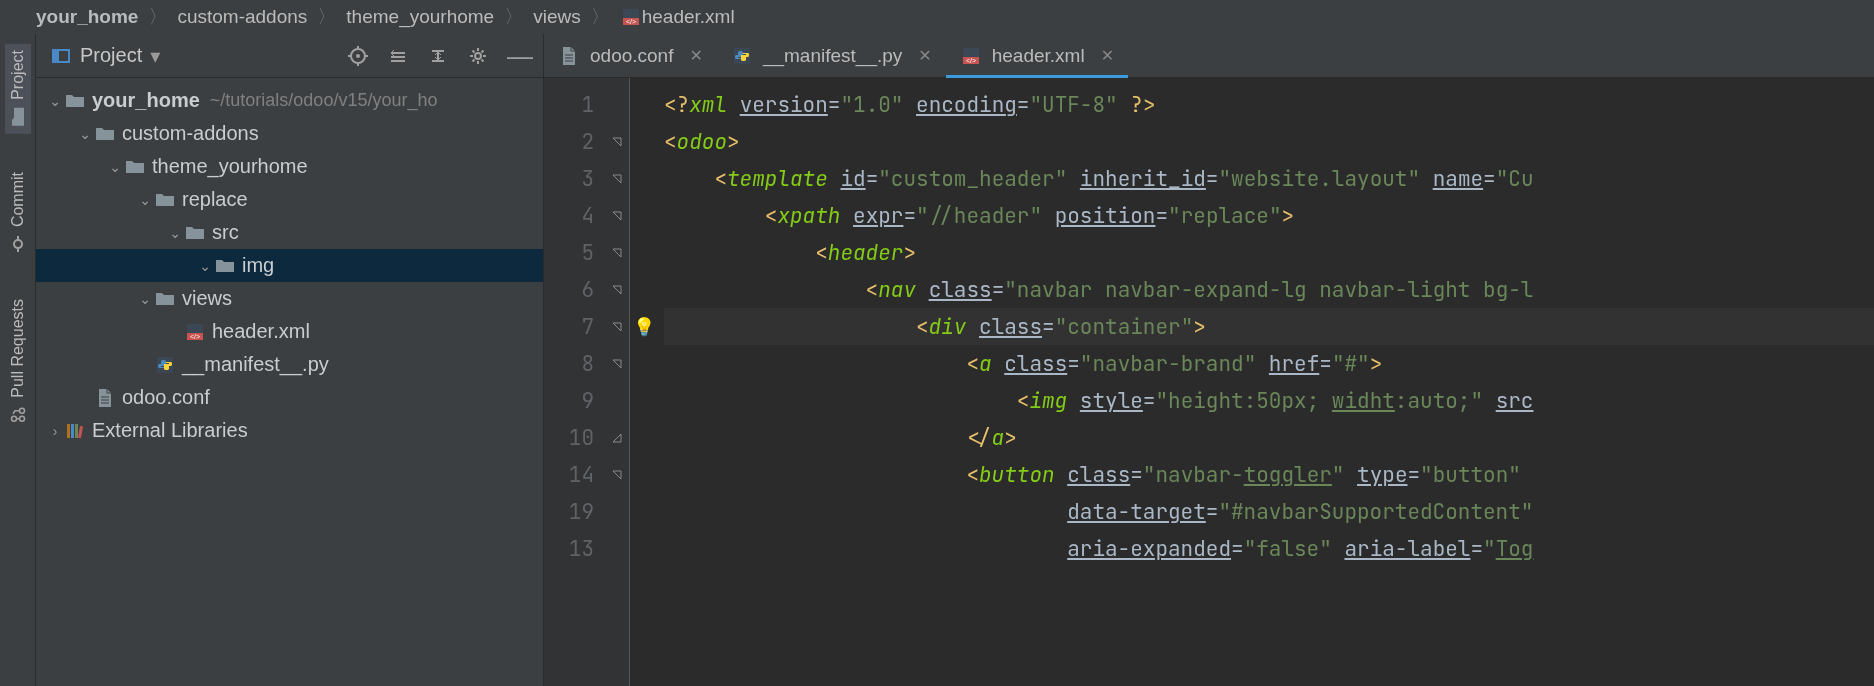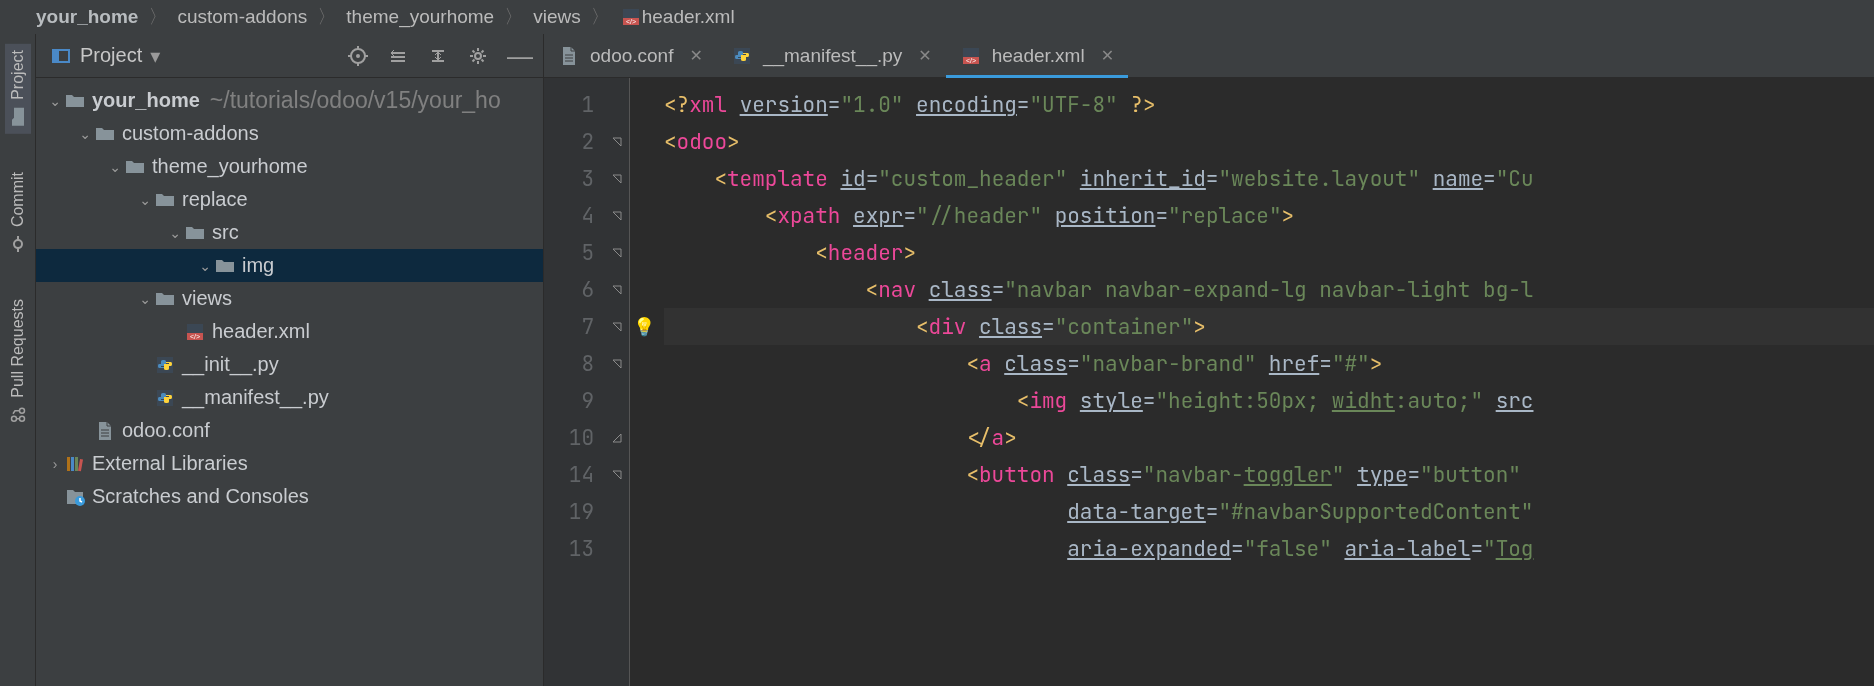--- a/index.html
+++ b/index.html
@@ -82,21 +82,21 @@
   height:33px;
   padding-left:10px;
   white-space:nowrap;
   cursor:pointer;
 }
 .tree-row.selected { background:#0d293e; }
 .tree-row .chev { width:18px; text-align:center; color:#9a9a9a; font-size:14px; }
 .tree-row .spacer { display:inline-block; }
 .tree-row .label { margin-left:6px; color:#c9ccd0; }
 .tree-row .label.bold { font-weight:700; }
-.tree-row .hint { margin-left:10px; color:#808080; font-size:23px; }
+.tree-row .hint { margin-left:10px; color:#808080; font-size:18px; }
 
 
 .editor-area {
   flex:1; display:flex; flex-direction:column; min-width:0;
   background:#2b2b2b;
 }
 .tabs {
   display:flex; align-items:stretch;
   height:44px;
   background:#3c3f41;
@@ -155,21 +155,21 @@
   flex:1;
   padding:8px 0 0 4px;
   overflow:hidden;
   white-space:pre;
   color:#a9b7c6;
 }
 .code .row { height:37px; }
 .code .row.cur { background:#323232; }
 
 
-.t-keyword { color:#ec4899; }   
+.t-keyword { color:#84cc16;font-style:italic; }   
 .t-attr    { color:#a9b7c6;text-decoration:underline; }   
 .t-eq      { color:#a9b7c6; }
 .t-str     { color:#6a8759; }   
 .t-punc    { color:#e8bf6a; }
 
 
 .icn { display:inline-flex; align-items:center; justify-content:center; width:22px; height:22px; }
 .icn svg { display:block; }
 
 </style>
@@ -373,32 +373,20 @@
           <div class="tree-row">
             <span class="spacer" style="width: 90px;"></span>
             <span class="chev"></span>
             <span class="icn">
               <svg width="20" height="20">
                 <rect x="2" y="2" width="16" height="16" fill="#3b4754"></rect>
                 <path d="M8 5c-2 0-2 1-2 2v2H5c-1 0-2 0-2 2s1 2 2 2h4v-1H6v-1h5V7c0-1 0-2-2-2H8z" fill="#4b8bbe"></path>
                 <path d="M12 15c2 0 2-1 2-2v-2h1c1 0 2 0 2-2s-1-2-2-2h-4v1h3v1H9v4c0 1 0 2 2 2h1z" fill="#ffd43b"></path>
               </svg>
             </span>
-            <span class="label">__init__.py</span>
-          </div>
-          <div class="tree-row">
-            <span class="spacer" style="width: 90px;"></span>
-            <span class="chev"></span>
-            <span class="icn">
-              <svg width="20" height="20">
-                <rect x="2" y="2" width="16" height="16" fill="#3b4754"></rect>
-                <path d="M8 5c-2 0-2 1-2 2v2H5c-1 0-2 0-2 2s1 2 2 2h4v-1H6v-1h5V7c0-1 0-2-2-2H8z" fill="#4b8bbe"></path>
-                <path d="M12 15c2 0 2-1 2-2v-2h1c1 0 2 0 2-2s-1-2-2-2h-4v1h3v1H9v4c0 1 0 2 2 2h1z" fill="#ffd43b"></path>
-              </svg>
-            </span>
             <span class="label">__manifest__.py</span>
           </div>
           <div class="tree-row">
             <span class="spacer" style="width: 30px;"></span>
             <span class="chev"></span>
             <span class="icn">
               <svg width="18" height="20">
                 <path d="M3 1h8l4 4v14H3z" fill="#87939a"></path>
                 <path d="M11 1v4h4" fill="none" stroke="#3c3f41" stroke-width="1"></path>
                 <path d="M5 9h8M5 12h8M5 15h8" stroke="#3c3f41" stroke-width="1"></path>
@@ -411,32 +399,20 @@
             <span class="chev">›</span>
             <span class="icn">
               <svg width="20" height="18">
                 <rect x="2" y="2" width="3" height="14" fill="#b07219"></rect>
                 <rect x="6" y="2" width="3" height="14" fill="#4a89c7"></rect>
                 <rect x="10" y="2" width="3" height="14" fill="#6a8759"></rect>
                 <rect x="14" y="4" width="3" height="12" fill="#c75450" transform="rotate(10 15 10)"></rect>
               </svg>
             </span>
             <span class="label">External Libraries</span>
-          </div>
-          <div class="tree-row">
-            <span class="spacer" style="width: 0px;"></span>
-            <span class="chev"></span>
-            <span class="icn">
-              <svg width="20" height="20">
-                <path d="M2 3h6l2 2h8v12H2z" fill="#87939a"></path>
-                <circle cx="15" cy="14" r="5" fill="#3a9bdc"></circle>
-                <path d="M15 11v3l2 1" stroke="#fff" stroke-width="1.5" fill="none"></path>
-              </svg>
-            </span>
-            <span class="label">Scratches and Consoles</span>
           </div>
         </div>
     </div>
 
     <div class="editor-area">
       <div class="tabs" id="tabs">
           <div class="tab">
             <span class="icn">
               <svg width="18" height="20">
                 <path d="M3 1h8l4 4v14H3z" fill="#87939a"></path>

